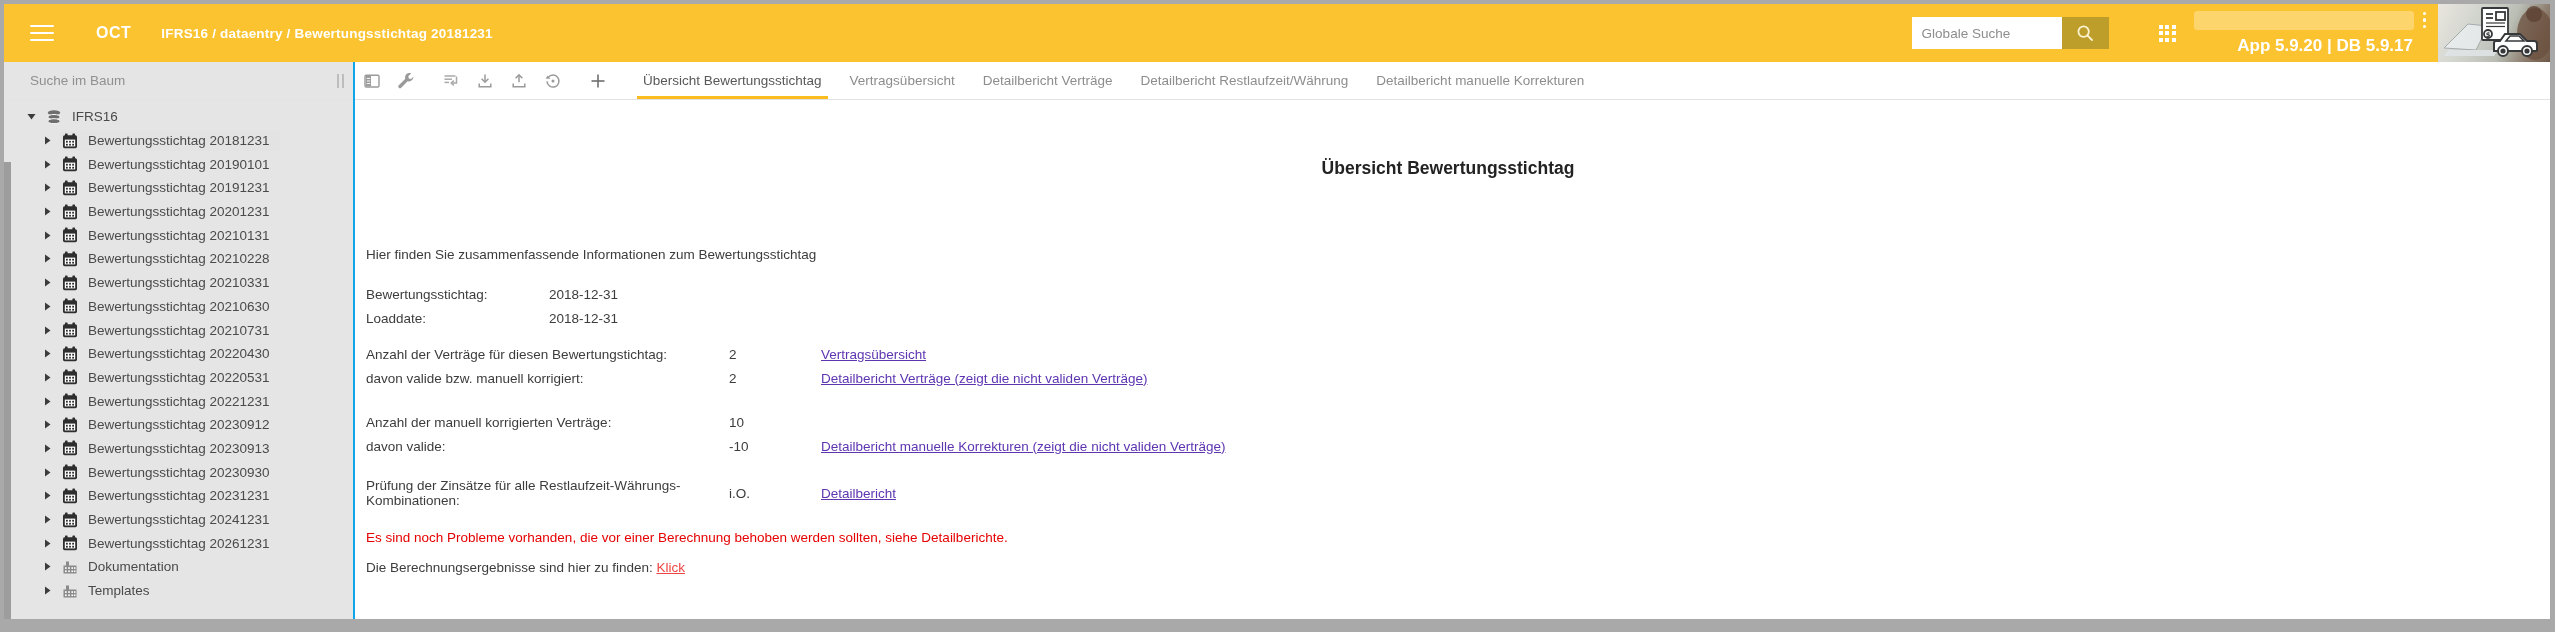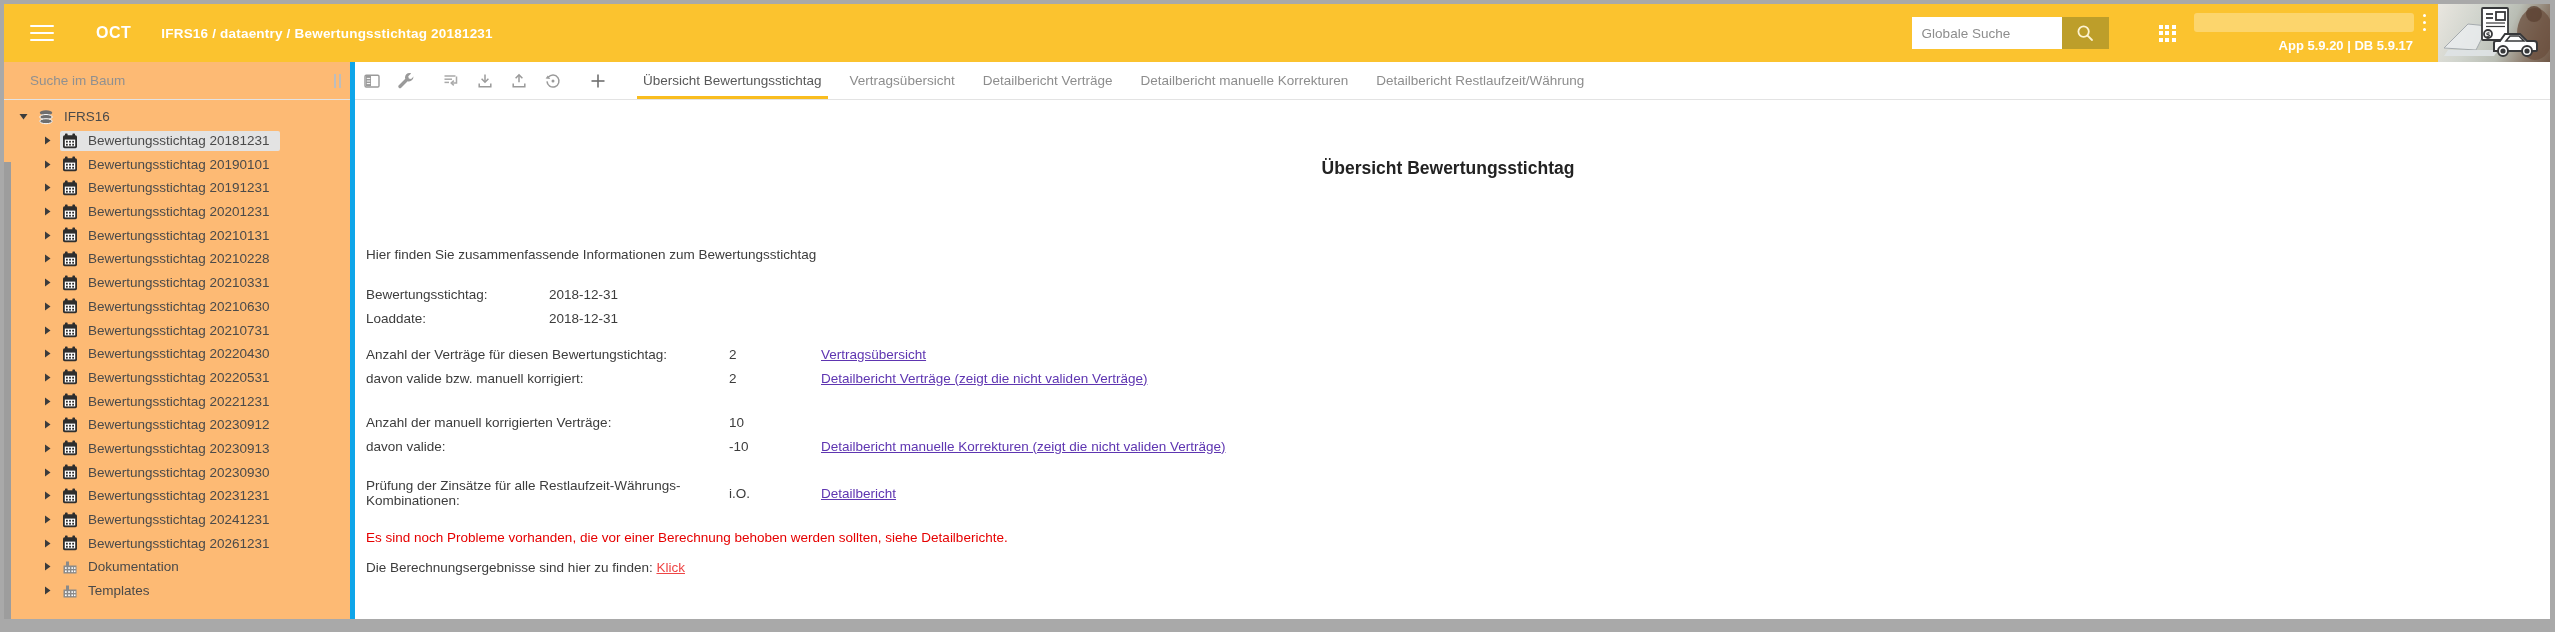--- a/index.html
+++ b/index.html
@@ -38,53 +38,53 @@
     display: flex; align-items: center; justify-content: center;
   }
   .grid-icon { margin-left: 50px; display: grid; grid-template-columns: repeat(3, 4px); gap: 2.5px; cursor: pointer; }
   .grid-icon i { width: 4px; height: 4px; background: #fff; }
 
   .user-col { margin-left: 18px; display: flex; flex-direction: column; }
   .user-row { display: flex; align-items: center; }
   .user-pill { width: 220px; height: 19px; background: #fcd56c; border-radius: 3px; }
   .kebab { margin-left: 9px; display: flex; flex-direction: column; gap: 3.4px; cursor: pointer; }
   .kebab i { width: 3.4px; height: 3.4px; border-radius: 50%; background: #fff; }
-  .version { color: #fff; font-size: 13px; font-weight: bold; text-align: right; padding-right: 13px; margin-top: 6px; }
+  .version { color: #fff; font-size: 17px; font-weight: bold; text-align: right; padding-right: 13px; margin-top: 6px; }
 
   .photo {
     margin-left: 12px; width: 112px; height: 58px; flex: 0 0 112px;
     background: linear-gradient(115deg,#e9e6df 0%, #cfd3cc 35%, #b9bdb4 60%, #8b7a6b 82%, #6f5746 100%);
     position: relative; overflow: hidden;
   }
   .photo svg { position: absolute; top: 0; left: 0; }
 
   
   .content-cols { flex: 1; display: flex; min-height: 0; }
   .sidebar {
-    width: 351px; flex: 0 0 351px; background: #fdba74; border-right: 5px solid #0ea5e9;
+    width: 351px; flex: 0 0 351px; background: #e5e5e5; border-right: 2px solid #0ea5e9;
     display: flex; flex-direction: column; position: relative;
   }
   .tree-search-row {
     height: 38px; flex: 0 0 38px; border-bottom: 1px solid #e3e3e3;
     display: flex; align-items: center;
   }
   .tree-search-row input {
     flex: 1; border: none; outline: none; background: transparent;
     font-size: 13.5px; color: #555; padding-left: 26px;
     font-family: "Liberation Sans", sans-serif;
   }
   .tree-search-row input::placeholder { color: #909090; }
   .splitter { display: flex; gap: 3px; padding: 0 9px; cursor: col-resize; }
   .splitter i { width: 2px; height: 14px; background: #bdbdbd; }
 
   .tree-scrollthumb { position: absolute; left: 0; top: 100px; width: 7px; height: 478px; background: #9d9d9d; z-index: 3; }
 
   .tree { padding-top: 5px; overflow: hidden; font-size: 13.5px; color: #4a4a4a; }
   .tree-row { height: 23.7px; display: flex; align-items: center; cursor: pointer; white-space: nowrap; }
-  .tree-root { padding-left: 14px; }
+  .tree-root { padding-left: 22px; }
   .tree-item { padding-left: 38px; }
   .caret { width: 10px; display: flex; justify-content: center; margin-right: 8px; flex: 0 0 10px; }
   .hl { display: flex; align-items: center; padding: 2px 10px 2px 2px; border-radius: 2px; }
   .tree-row.selected .hl { background: #e3e3e3; }
   .tree-ico { width: 16px; height: 16px; margin-right: 10px; display: inline-flex; }
 
   
   .main-col { flex: 1; display: flex; flex-direction: column; min-width: 0; background: #fff; gap: 36px; }
   .toolbar-row {
     height: 38px; flex: 0 0 38px; border-bottom: 1px solid #e3e3e3;
@@ -836,24 +836,24 @@
             <div class="tab active">
                 <span>Übersicht Bewertungsstichtag</span>
               </div>
               <div class="tab">
                 <span>Vertragsübersicht</span>
               </div>
               <div class="tab">
                 <span>Detailbericht Verträge</span>
               </div>
               <div class="tab">
+                <span>Detailbericht Restlaufzeit/Währung</span>
+              </div>
+              <div class="tab">
                 <span>Detailbericht manuelle Korrekturen</span>
-              </div>
-              <div class="tab">
-                <span>Detailbericht Restlaufzeit/Währung</span>
               </div>
           </div>
         </div>
 
         <div class="main-content">
           <div class="page-title">Übersicht Bewertungsstichtag</div>
           <div class="intro">Hier finden Sie zusammenfassende Informationen zum Bewertungsstichtag</div>
 
           <div class="date-rows">
             <div class="d-row">

